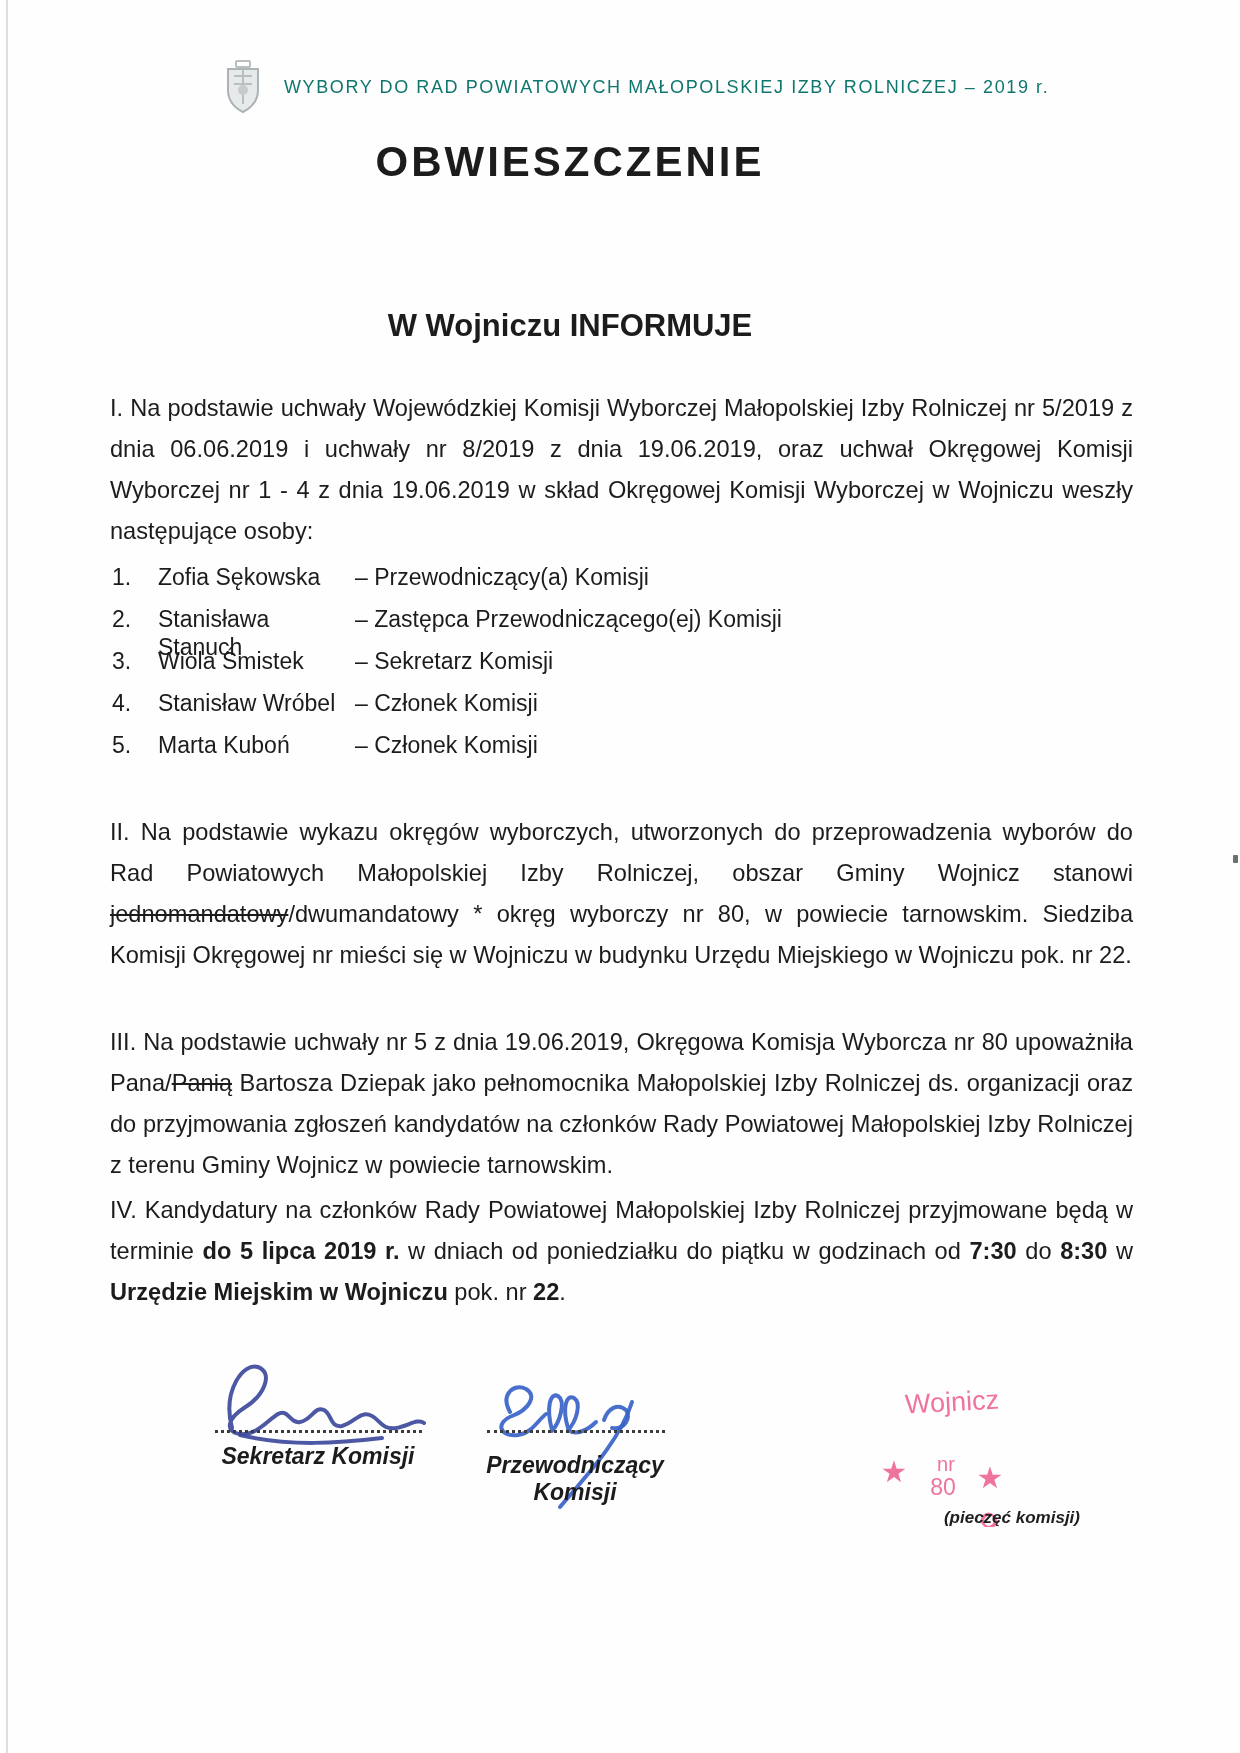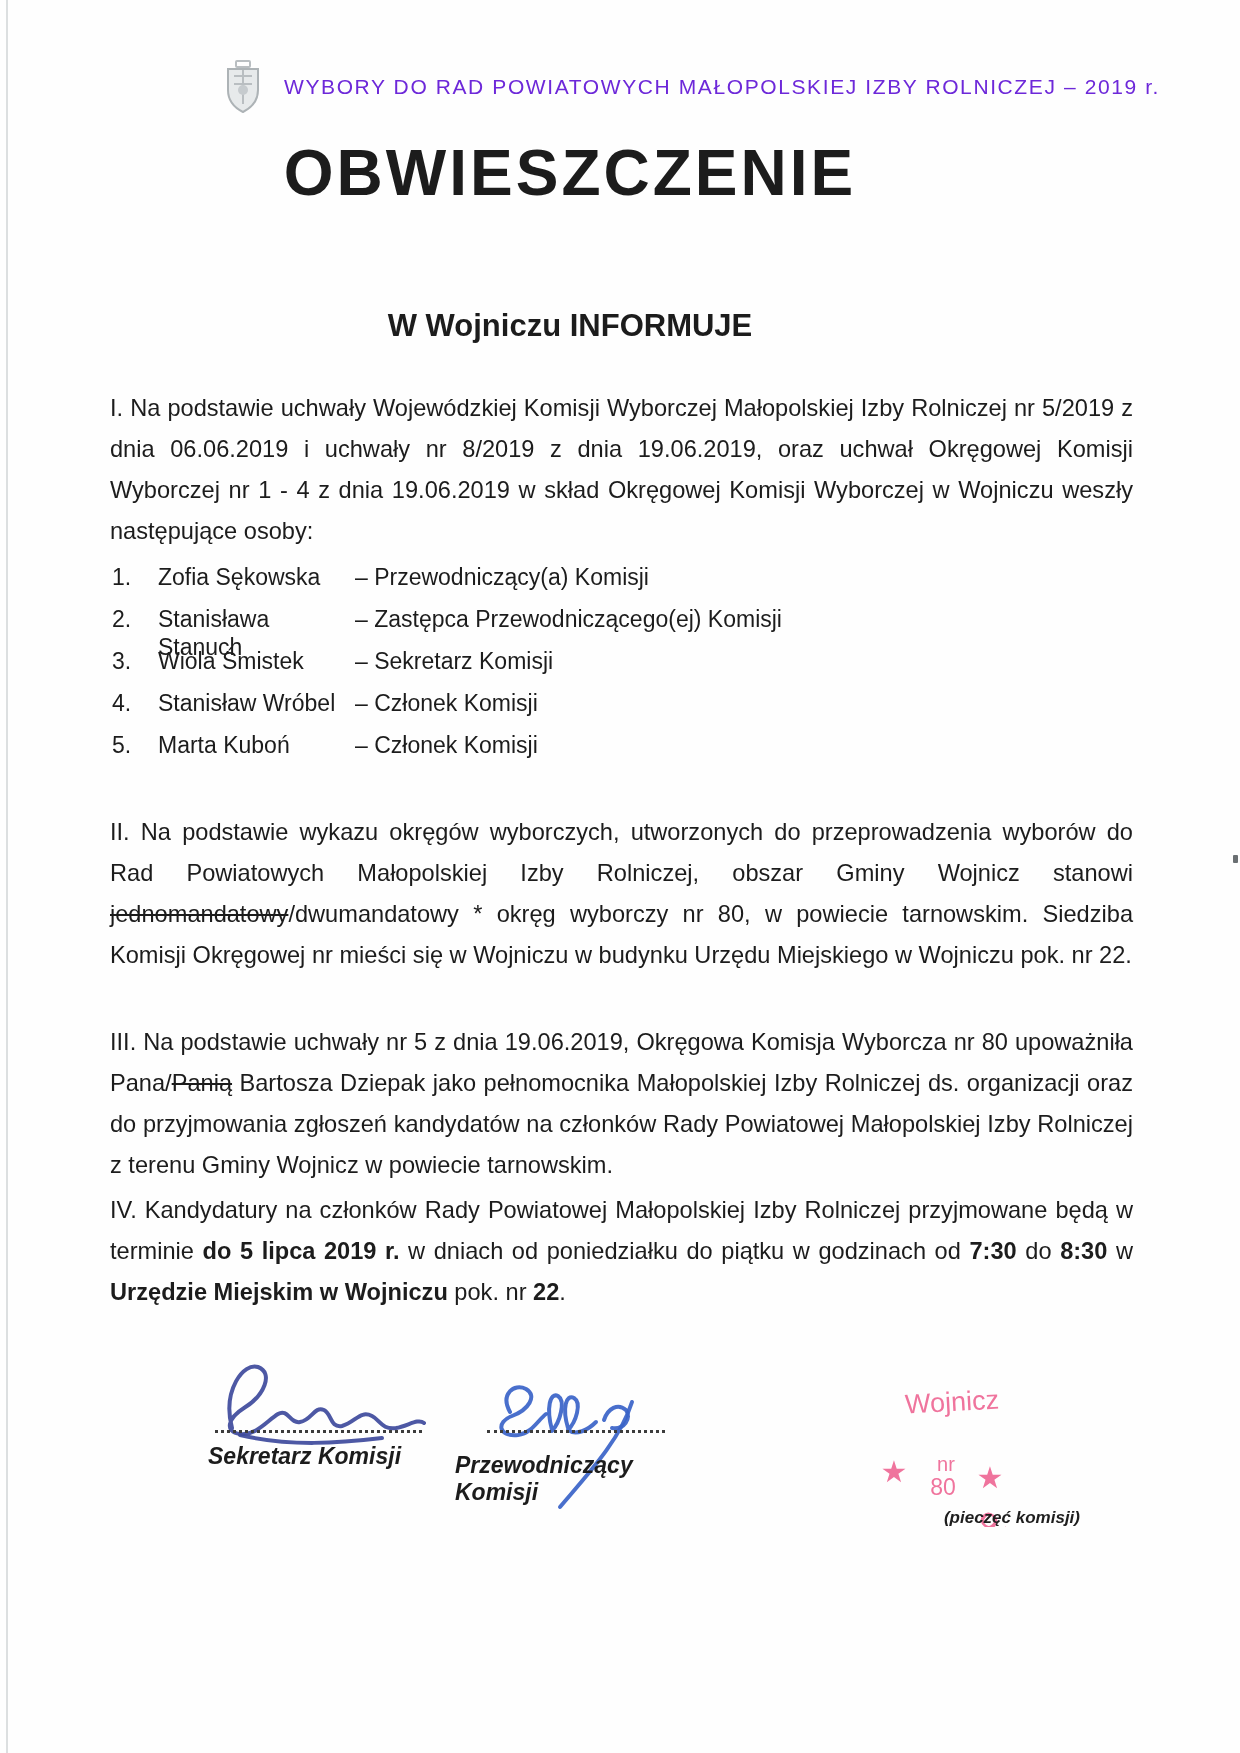--- a/index.html
+++ b/index.html
@@ -4,42 +4,42 @@
 <style>
   html,body{margin:0;padding:0;background:#ffffff;}
   .page{
     position:relative;width:1240px;height:1753px;background:#fefefe;
     font-family:"Liberation Sans",sans-serif;color:#1c1c1c;overflow:hidden;
   }
   .scan-line-left{position:absolute;left:6px;top:0;width:2px;height:100%;background:#dcdfe0;}
   .scan-dot-right{position:absolute;left:1233px;top:855px;width:5px;height:8px;background:#6a6f72;border-radius:1px;}
 
   .header{position:absolute;left:222px;top:60px;display:flex;align-items:center;gap:20px;}
-  .header-text{color:#6d28d9;font-size:21px;letter-spacing:1.6px;white-space:nowrap;}
+  .header-text{color:#0f766e;font-size:18px;letter-spacing:1.6px;white-space:nowrap;}
 
   .center-band{position:absolute;left:110px;width:920px;text-align:center;}
-  .title{top:141px;font-size:64px;font-weight:bold;letter-spacing:3px;line-height:1;}
+  .title{top:141px;font-size:42px;font-weight:bold;letter-spacing:3px;line-height:1;}
   .subtitle{top:238px;font-size:31px;font-weight:bold;letter-spacing:.5px;line-height:1;}
   .announce{top:310px;font-size:31px;font-weight:bold;line-height:1;}
 
   .para{position:absolute;left:110px;width:1023px;text-align:justify;
         font-size:23.6px;line-height:41px;}
   .seg-bold{font-weight:bold;}
   .seg-strike{text-decoration:line-through;text-decoration-thickness:2px;}
 
   .members{position:absolute;left:112px;top:563px;width:900px;font-size:23px;}
   .member-row{display:flex;align-items:flex-start;height:42px;line-height:28px;}
   .m-num{width:46px;flex:0 0 auto;}
   .m-name{width:197px;flex:0 0 auto;}
   .m-role{flex:1 1 auto;}
 
   .sig-line{position:absolute;top:1430px;border-bottom:3px dotted #3c3c3c;height:0;}
   .sig-line.left{left:215px;width:207px;}
   .sig-line.right{left:487px;width:178px;}
-  .sig-label{position:absolute;top:1443px;font-style:italic;font-weight:600;font-size:23px;}
+  .sig-label{position:absolute;top:1443px;font-style:italic;font-weight:600;font-size:23px;text-align:center;}
   .sig-label.left{left:208px;width:220px;}
   .sig-label.right{left:455px;width:240px;margin-top:9px;}
   .sig-svg{position:absolute;left:180px;top:1350px;width:520px;height:170px;}
   .sig-svg path{fill:none;stroke-width:4;stroke-linecap:round;stroke-linejoin:round;opacity:.92;}
 
   .stamp-svg{position:absolute;left:820px;top:1281px;width:246px;height:246px;opacity:.88;}
   .stamp-caption{position:absolute;left:860px;top:1508px;width:220px;text-align:right;
                  font-style:italic;font-weight:600;font-size:17px;color:#1e1e1e;}
   .logo-svg{display:block;}
 </style>

